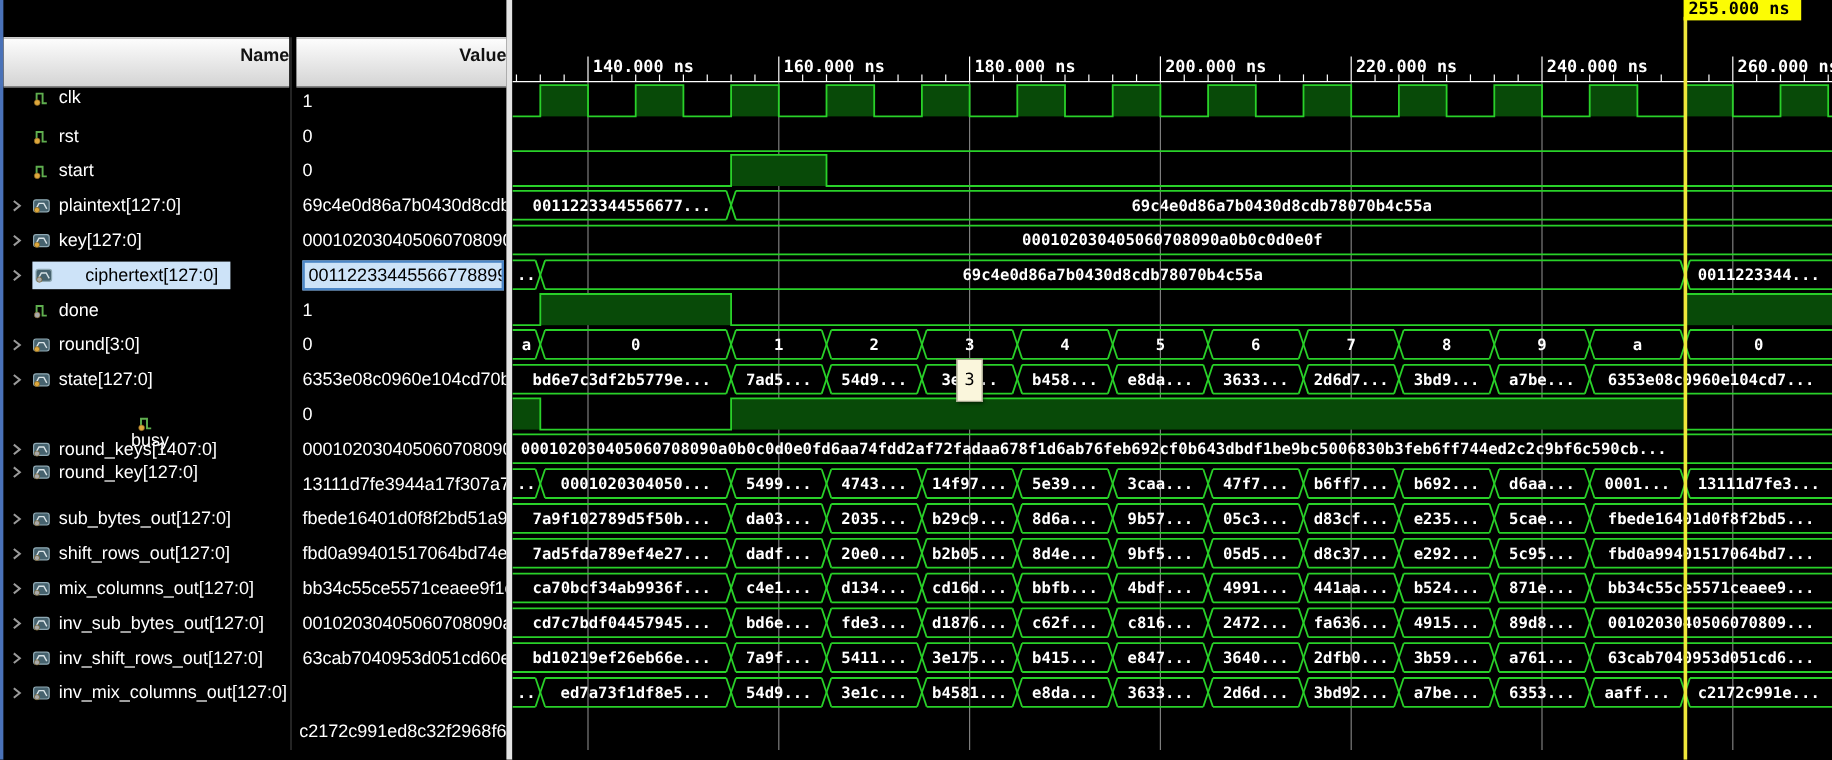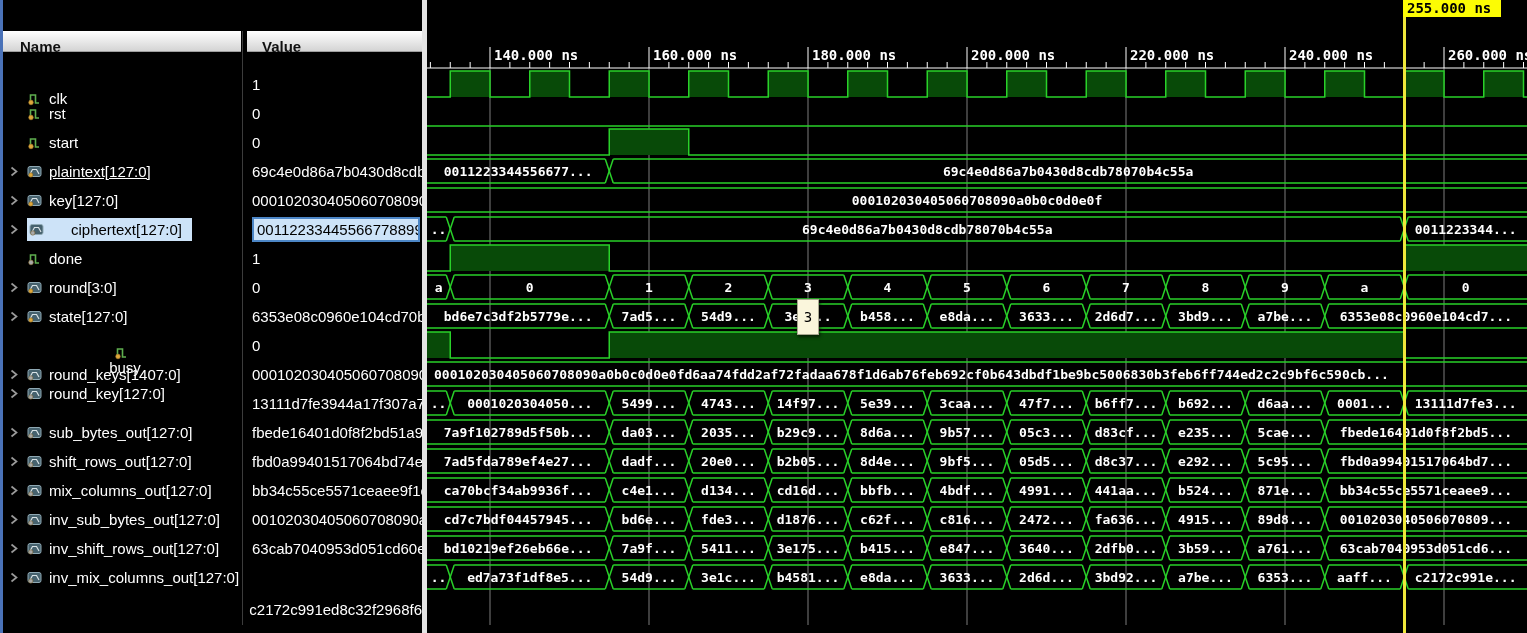--- a/index.html
+++ b/index.html
@@ -3,24 +3,24 @@
 <meta charset="utf-8">
 <style>
   html,body{margin:0;padding:0;background:#000;}
   body{width:1527px;height:633px;position:relative;overflow:hidden;
        font-family:"Liberation Sans",sans-serif;-webkit-font-smoothing:antialiased;}
   #left-strip{position:absolute;left:0;top:0;width:3px;height:633px;background:#4a72b8;}
   #names-panel{position:absolute;left:3px;top:0;width:238px;height:633px;background:#000;}
   #values-panel{position:absolute;left:247px;top:0;width:175px;height:633px;background:#000;}
   #col-gap-line{position:absolute;left:242px;top:31px;width:1px;height:594px;background:#3c3c3c;}
   #panel-sep{position:absolute;left:422px;top:0;width:5px;height:633px;background:#e4e4e4;}
-  .header{position:absolute;top:31px;height:21px;box-sizing:border-box;
+  .header{position:absolute;top:31px;height:42px;box-sizing:border-box;
           background:linear-gradient(#fdfdfd,#d4d4d4);
           border-top:1px solid #ffffff;border-bottom:1px solid #9f9f9f;
-          color:#111;font-weight:bold;font-size:15px;line-height:30px;}
+          color:#111;font-weight:bold;font-size:15px;line-height:30px;text-align:right;}
   .hdr-name{left:0;width:238px;padding-left:17px;}
   .hdr-value{left:0;width:175px;padding-left:15px;}
   .srow{position:absolute;left:0;height:29px;display:flex;align-items:center;
         color:#fff;font-size:15px;white-space:nowrap;}
   .name-row{width:238px;padding-left:6px;box-sizing:border-box;}
   .value-row{width:175px;padding-left:5px;box-sizing:border-box;overflow:hidden;}
   .arrow-box{width:18px;height:14px;display:inline-flex;align-items:center;flex:none;}
   .icon-box{width:16px;height:14px;display:inline-flex;align-items:center;margin-right:6px;flex:none;}
   .sel-name{background:#cde3f8;color:#000;display:inline-flex;align-items:center;
             padding:3px 10px 3px 2px;gap:20px;}
@@ -47,21 +47,21 @@
 <body>
 
 <div id="app">
   <div id="left-strip"></div>
 
   <div id="names-panel">
     <div class="header hdr-name">
       <span>Name</span>
     </div>
     <div id="name-rows">
-        <div class="srow name-row" style="top: 84px;">
+        <div class="srow name-row" style="top: 67px;">
           <span class="arrow-box"></span>
           <span class="icon-box">
             <svg width="15" height="15" viewBox="0 0 15 15">
               <path d="M3.5 12 V4 H8.5 V12 H12" stroke="#5fae4f" stroke-width="1.6" fill="none"></path>
               <circle cx="4" cy="11.5" r="2.4" fill="#dda73c" stroke="#806020" stroke-width="0.5"></circle>
             </svg>
           </span>
           <span>clk</span>
         </div>
         <div class="srow name-row" style="top: 99px;">
@@ -77,21 +77,21 @@
         <div class="srow name-row" style="top: 128px;">
           <span class="arrow-box"></span>
           <span class="icon-box">
             <svg width="15" height="15" viewBox="0 0 15 15">
               <path d="M3.5 12 V4 H8.5 V12 H12" stroke="#5fae4f" stroke-width="1.6" fill="none"></path>
               <circle cx="4" cy="11.5" r="2.4" fill="#dda73c" stroke="#806020" stroke-width="0.5"></circle>
             </svg>
           </span>
           <span>start</span>
         </div>
-        <div class="srow name-row" style="top: 157px; text-decoration: underline;">
+        <div class="srow name-row" style="top: 157px;">
           <span class="arrow-box">
             <svg width="10" height="11" viewBox="0 0 10 11">
               <path d="M2.5 1.5 L7.5 5.5 L2.5 9.5" stroke="#9a9a9a" stroke-width="1.7" fill="none"></path>
             </svg>
           </span>
           <span class="icon-box">
             <svg width="15" height="15" viewBox="0 0 15 15">
               <rect x="1" y="2.5" width="13" height="10" rx="2" fill="#46626e" stroke="#8fa9b4" stroke-width="1"></rect>
               <path d="M3 10 L5.5 5.5 L9.5 5.5 L12 10" stroke="#d8e2e6" stroke-width="1.2" fill="none"></path>
               <circle cx="3.8" cy="11" r="2.2" fill="#dda73c" stroke="#705518" stroke-width="0.5"></circle>

